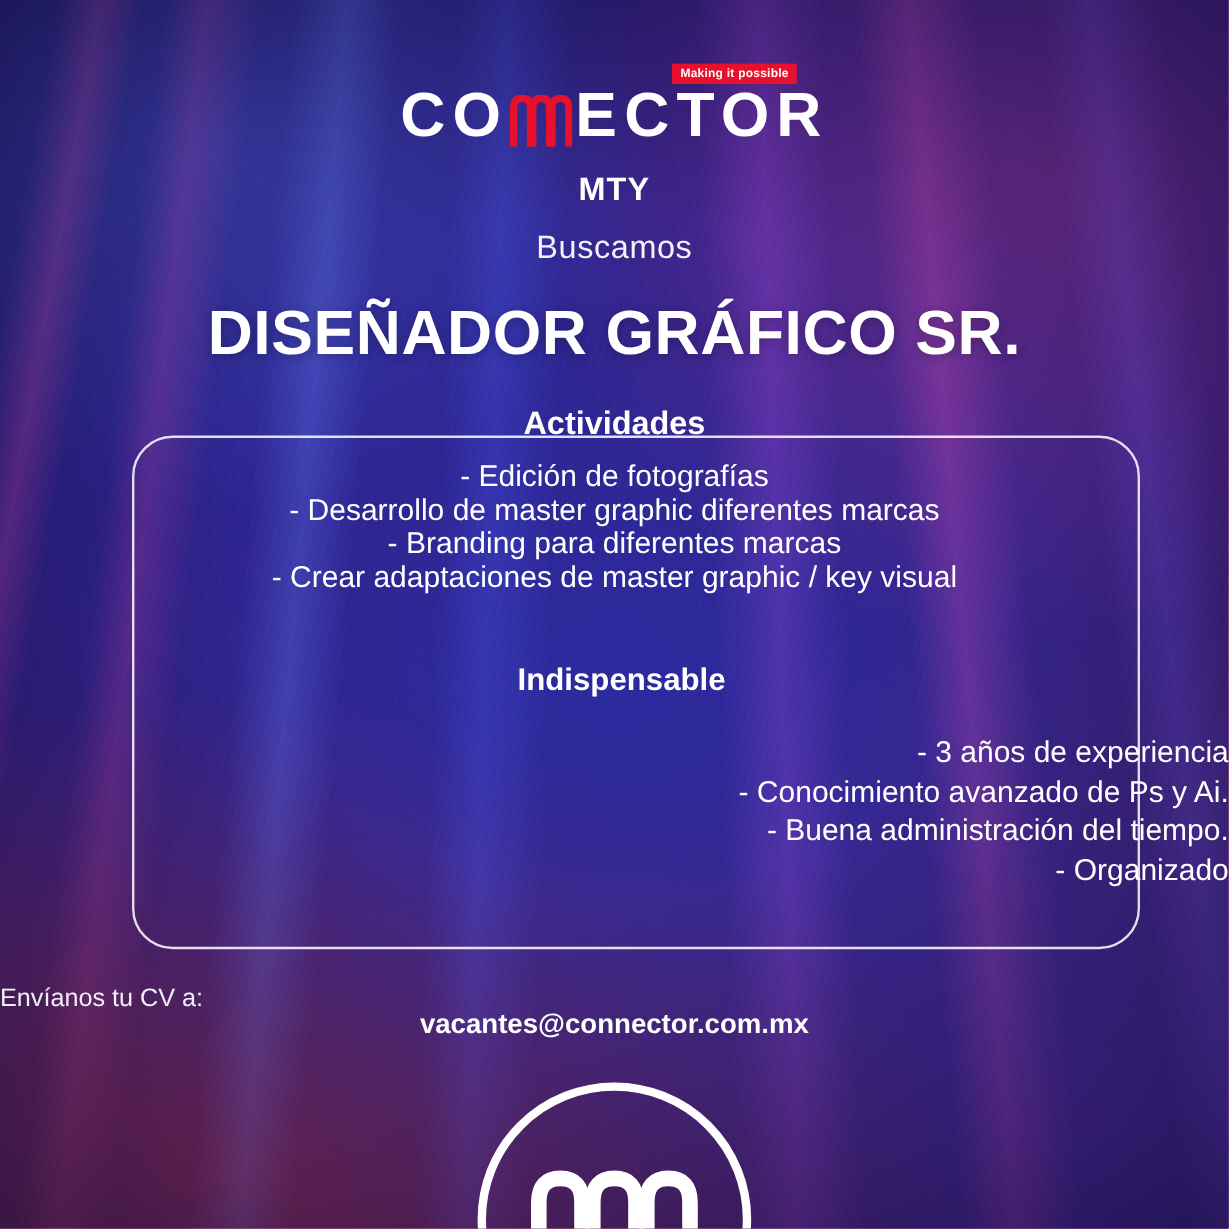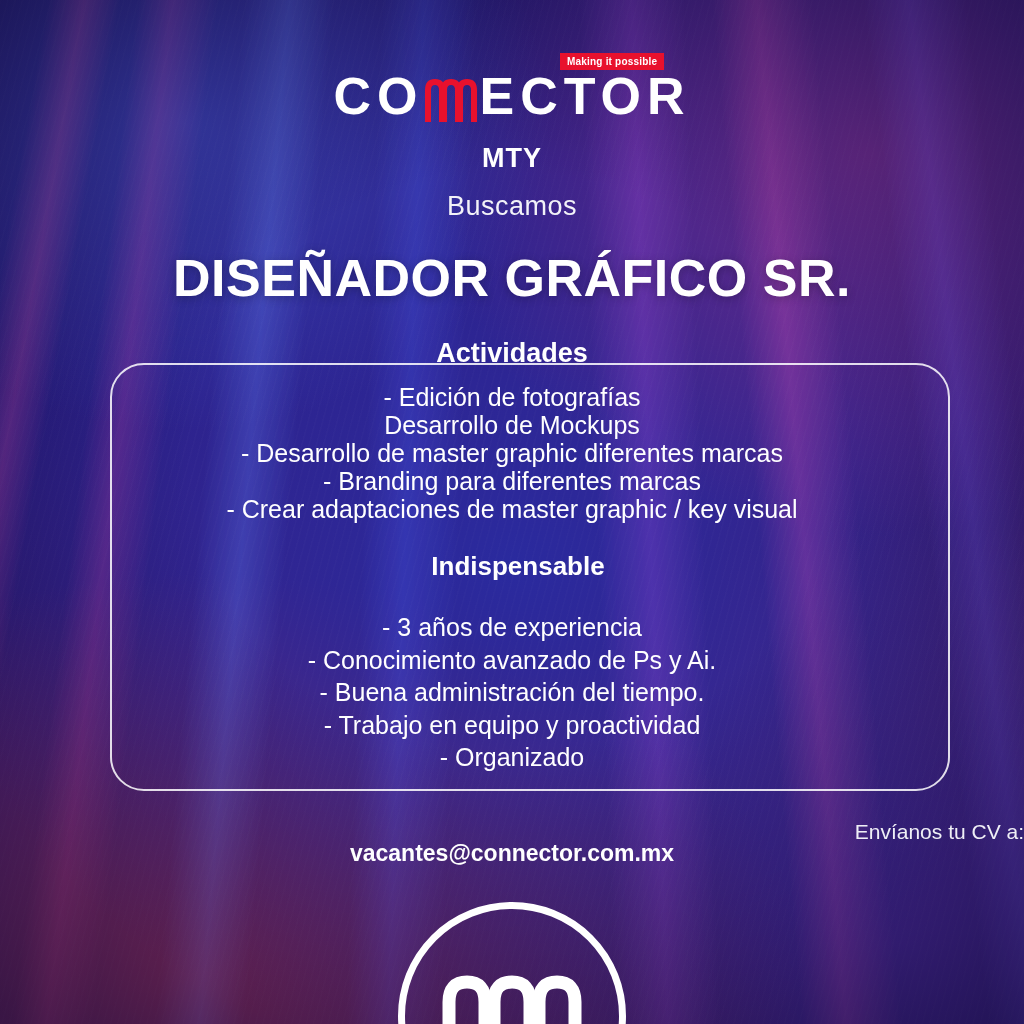--- a/index.html
+++ b/index.html
@@ -147,31 +147,31 @@
     position: absolute;
     top: 551px; left: 0; right: 0;
     text-align: center;
     font-size: 26px; font-weight: bold;
     z-index: 6;
     margin-left: 12px;
   }
   .reqs {
     position: absolute;
     top: 611px; left: 0; right: 0;
-    text-align: center;
+    text-align: right;
     font-size: 25px;
     line-height: 1.3;
     z-index: 6;
   }
   .reqs .row { white-space: nowrap; }
 
   
   .cv-line {
     position: absolute; top: 820px; left: 0; right: 0;
-    text-align: right; font-size: 21px; color: #efeff6; margin-left: 12px;
+    text-align: left; font-size: 21px; color: #efeff6;
   }
   .cv-mail {
     position: absolute; top: 840px; left: 0; right: 0;
     text-align: center; font-size: 23px; font-weight: bold;
   }
 
   .circle-logo {
     position: absolute;
     left: 50%; top: 902px;
     transform: translateX(-50%);
@@ -214,33 +214,31 @@
     <div class="buscamos">Buscamos</div>
     <div class="role">DISEÑADOR GRÁFICO SR.</div>
 
     <div class="box"></div>
     <div class="box-title">
       <span>Actividades</span>
     </div>
 
     <div class="activities">
       <div class="row">- Edición de fotografías</div>
-      <div class="row">Desarrollo de Mockups</div>
       <div class="row">- Desarrollo de master graphic diferentes marcas</div>
       <div class="row">- Branding para diferentes marcas</div>
       <div class="row">- Crear adaptaciones de master graphic / key visual</div>
     </div>
 
     <div class="indispensable">Indispensable</div>
 
     <div class="reqs">
       <div class="row">- 3 años de experiencia</div>
       <div class="row">- Conocimiento avanzado de Ps y Ai.</div>
       <div class="row">- Buena administración del tiempo.</div>
-      <div class="row">- Trabajo en equipo y proactividad</div>
       <div class="row">-  Organizado</div>
     </div>
 
     <div class="cv-line">Envíanos tu CV  a:</div>
     <div class="cv-mail">vacantes@connector.com.mx</div>
 
     <div class="circle-logo">
       <svg width="150" height="120" viewBox="0 0 150 120" aria-hidden="true">
         <path d="M12 118 L12 46 Q12 26 30 26 Q48 26 48 46 L48 118" fill="none" stroke="#ffffff" stroke-width="13" stroke-linecap="round"></path>
         <path d="M57 118 L57 46 Q57 26 75 26 Q93 26 93 46 L93 118" fill="none" stroke="#ffffff" stroke-width="13" stroke-linecap="round"></path>

